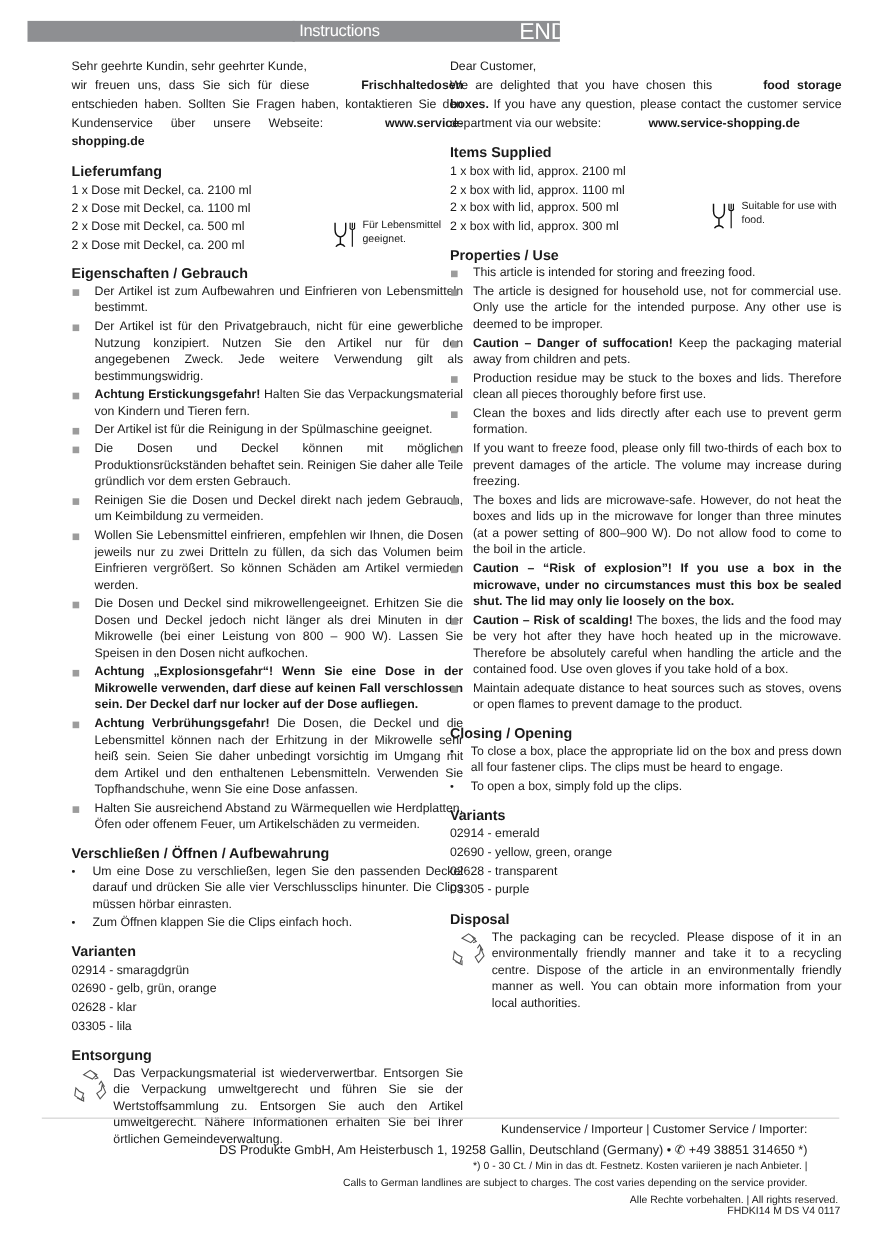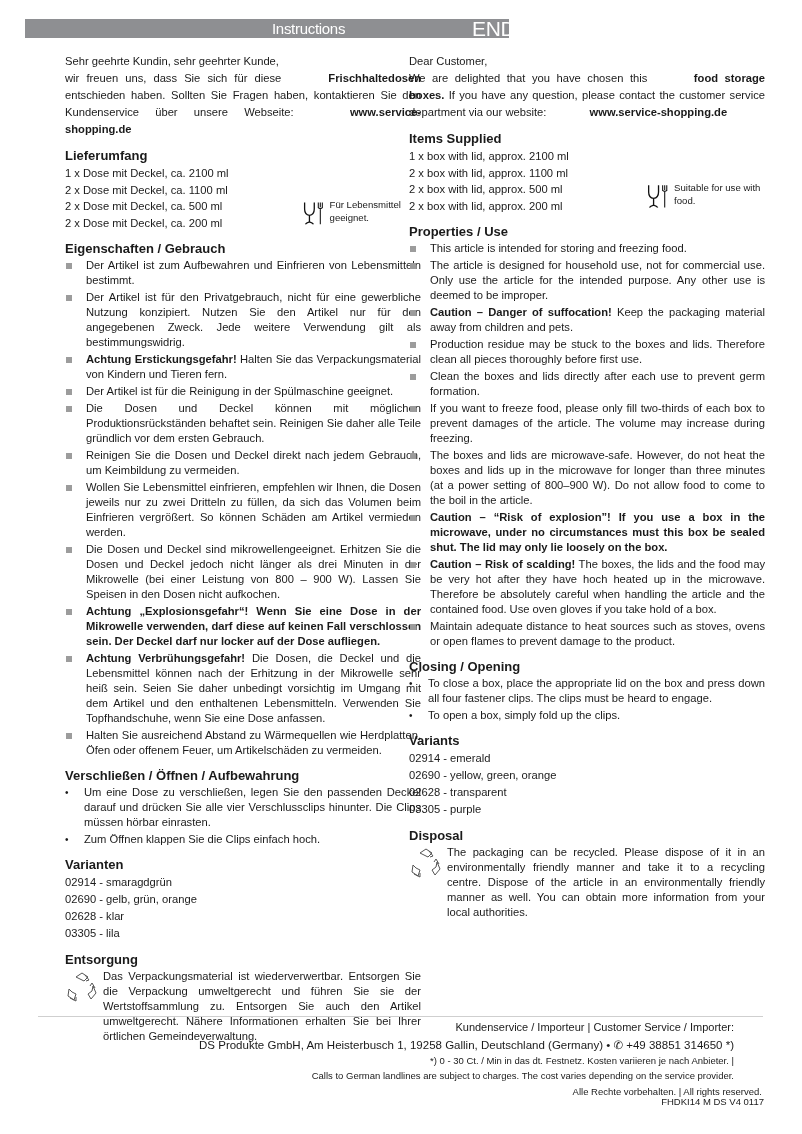--- a/index.html
+++ b/index.html
@@ -118,21 +118,21 @@
   <p class="intro">
     <span>Dear Customer,</span><br>
     <span>We are delighted that you have chosen this </span><b>food storage boxes.</b><span> If you have any question, please contact the customer service department via our website: </span><b>www.service-shopping.de</b>
   </p>
 
   <h2>Items Supplied</h2>
   <div class="supply">
     <div class="supply-line">1 x box with lid, approx. 2100 ml</div>
     <div class="supply-line">2 x box with lid, approx. 1100 ml</div>
     <div class="supply-line">2 x box with lid, approx. 500 ml</div>
-    <div class="supply-line">2 x box with lid, approx. 200 ml</div>
+    <div class="supply-line">2 x box with lid, approx. 300 ml</div>
     <div class="food-badge">
       <svg viewBox="0 0 28 30">
           <path d="M2 2 L2 10 Q2 17 8 18 L8 26 Q4 27 3 29 M14 2 L14 10 Q14 17 8 18 M8 26 Q12 27 13 29" stroke="#111" stroke-width="1.6" fill="none"></path>
           <path d="M19 2 L19 8 M21.5 2 L21.5 8 M24 2 L24 8 M18.5 8 Q21.5 11 24.5 8 M21.5 10 L21.5 29" stroke="#111" stroke-width="1.3" fill="none"></path>
         </svg>
       <span>Suitable for use with food.</span>
     </div>
   </div>
 
   <h2>Properties / Use</h2>

